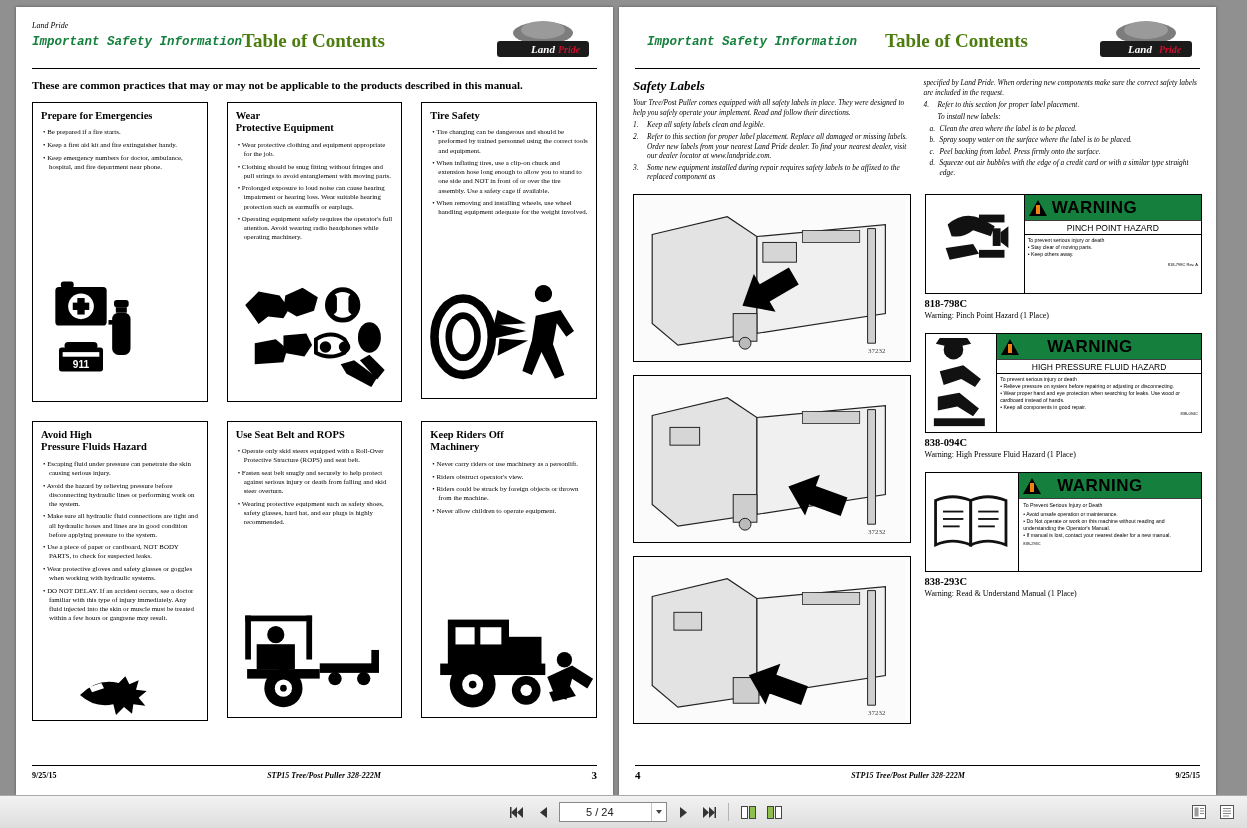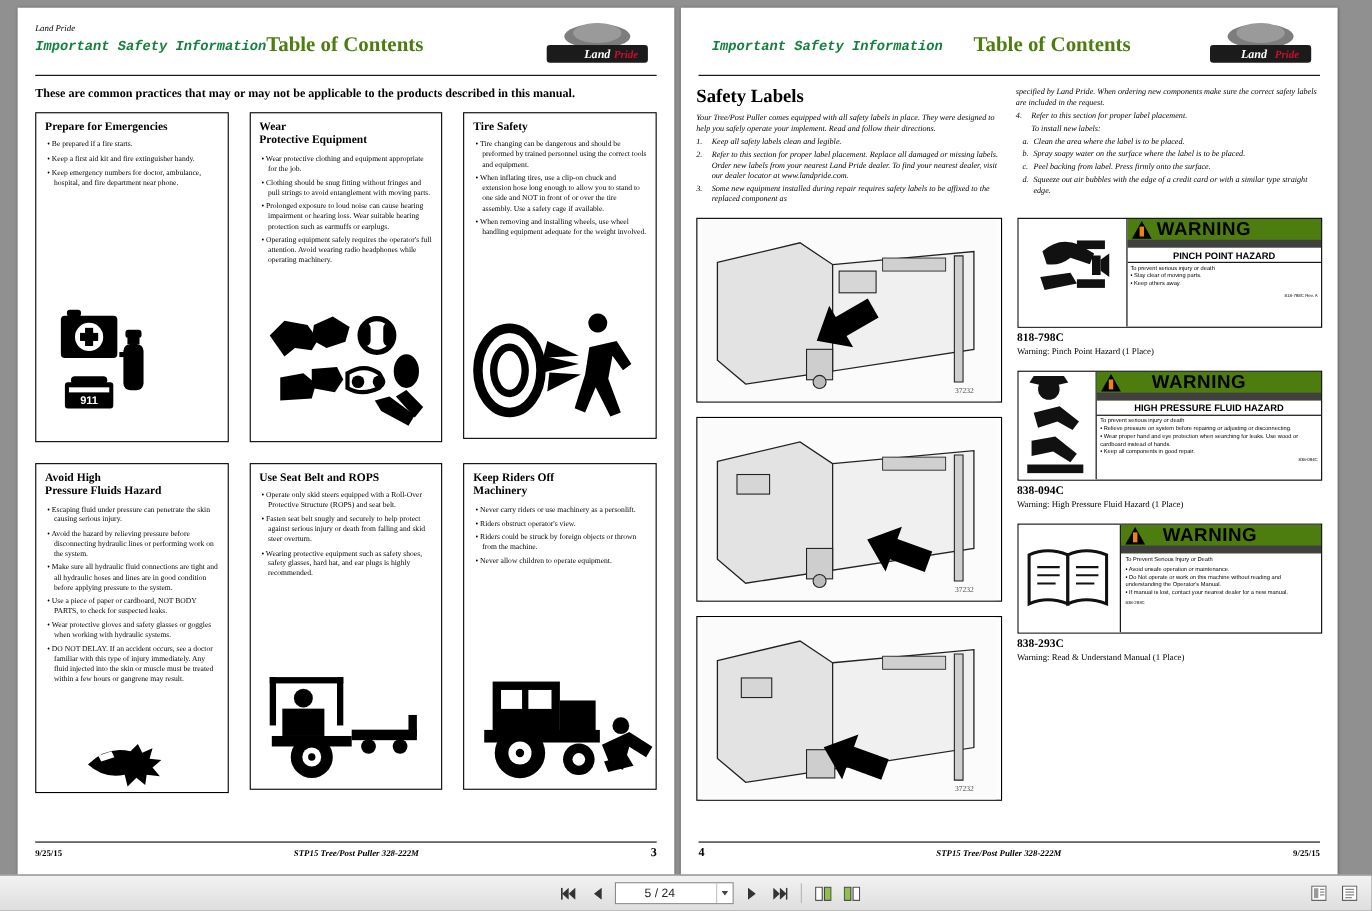--- a/index.html
+++ b/index.html
@@ -124,21 +124,21 @@
   .page-right .pg-footer .ft-date { order: 3; }
   .page-right .pg-footer .ft-num { order: 1; }
   .page-right .pg-footer .ft-center { order: 2; }
   
   .r-body {
     margin: 9px 14px 0 14px;
     display: flex; gap: 12px;
   }
   .r-col { width: 50%; }
   .r-title {
-    font-size: 17px; font-weight: bold; 
+    font-size: 13px; font-weight: bold; font-style: italic;
     font-family: "Liberation Serif", serif;
     margin-bottom: 4px;
   }
   .r-p {
     font-size: 7.4px; font-style: italic; line-height: 1.3;
     font-family: "Liberation Serif", serif; margin-bottom: 3px;
   }
   .r-ol { margin: 0; padding: 0; list-style: none; }
   .r-ol li {
     font-size: 7.4px; font-style: italic; line-height: 1.3;
@@ -171,37 +171,37 @@
     font-family: "Liberation Serif", serif;
     margin-bottom: 2px;
   }
   .label-desc {
     font-size: 8px;
     font-family: "Liberation Serif", serif;
   }
   
   .wl-head {
     display: flex; align-items: center;
-    background: #4d7c0f; height: 26px;
-    border-bottom: 7px solid #404040;
+    background: #15803d; height: 26px;
+    border-bottom: 1px solid #404040;
   }
   .wl-tri {
     width: 0; height: 0; margin-left: 4px;
     border-left: 9px solid transparent;
     border-right: 9px solid transparent;
     border-bottom: 16px solid #000;
     position: relative;
   }
   .wl-word {
     font-size: 17px; font-weight: bold; color: #000;
     font-family: "Liberation Sans", sans-serif;
     letter-spacing: .5px; margin-left: 5px;
   }
   .wl-sub {
-    text-align: center; font-size: 8.5px; font-weight: bold;
+    text-align: center; font-size: 8.5px; font-weight: normal;
     font-family: "Liberation Sans", sans-serif;
     padding: 2px 0 1px 0;
     border-bottom: 1px solid #000;
   }
   .wl-txt { font-size: 5.2px; line-height: 1.35; font-family: "Liberation Sans", sans-serif; }
   
   .toolbar {
     position: absolute;
     left: 0; bottom: 0;
     width: 1247px; height: 33px;

